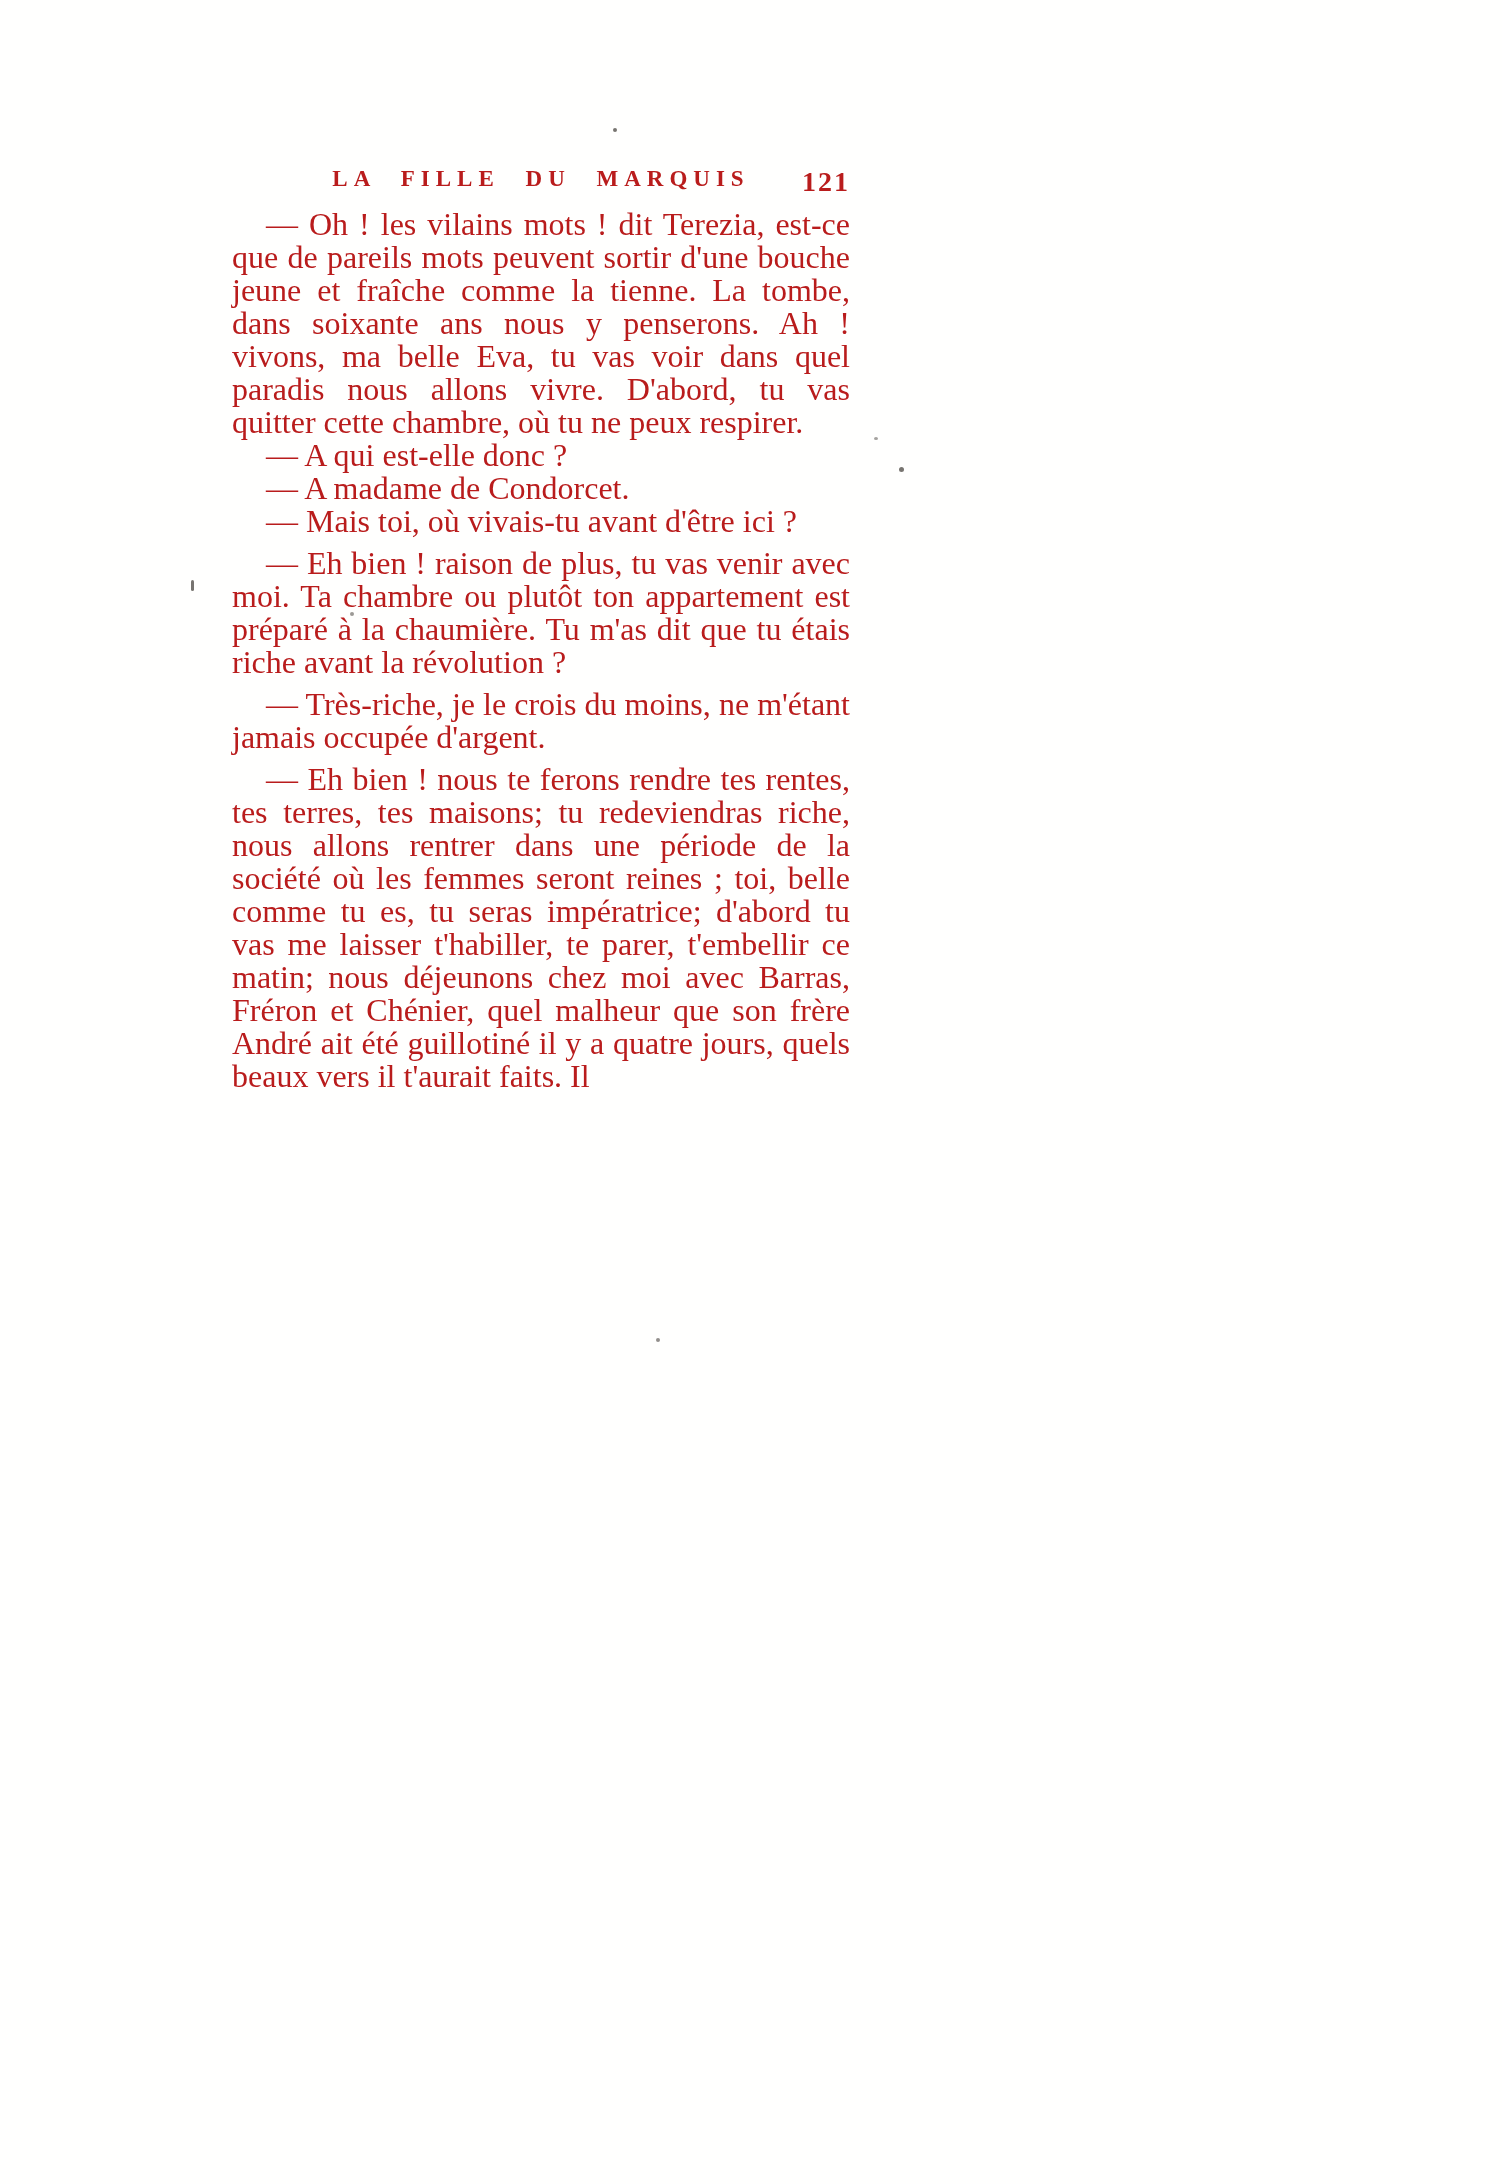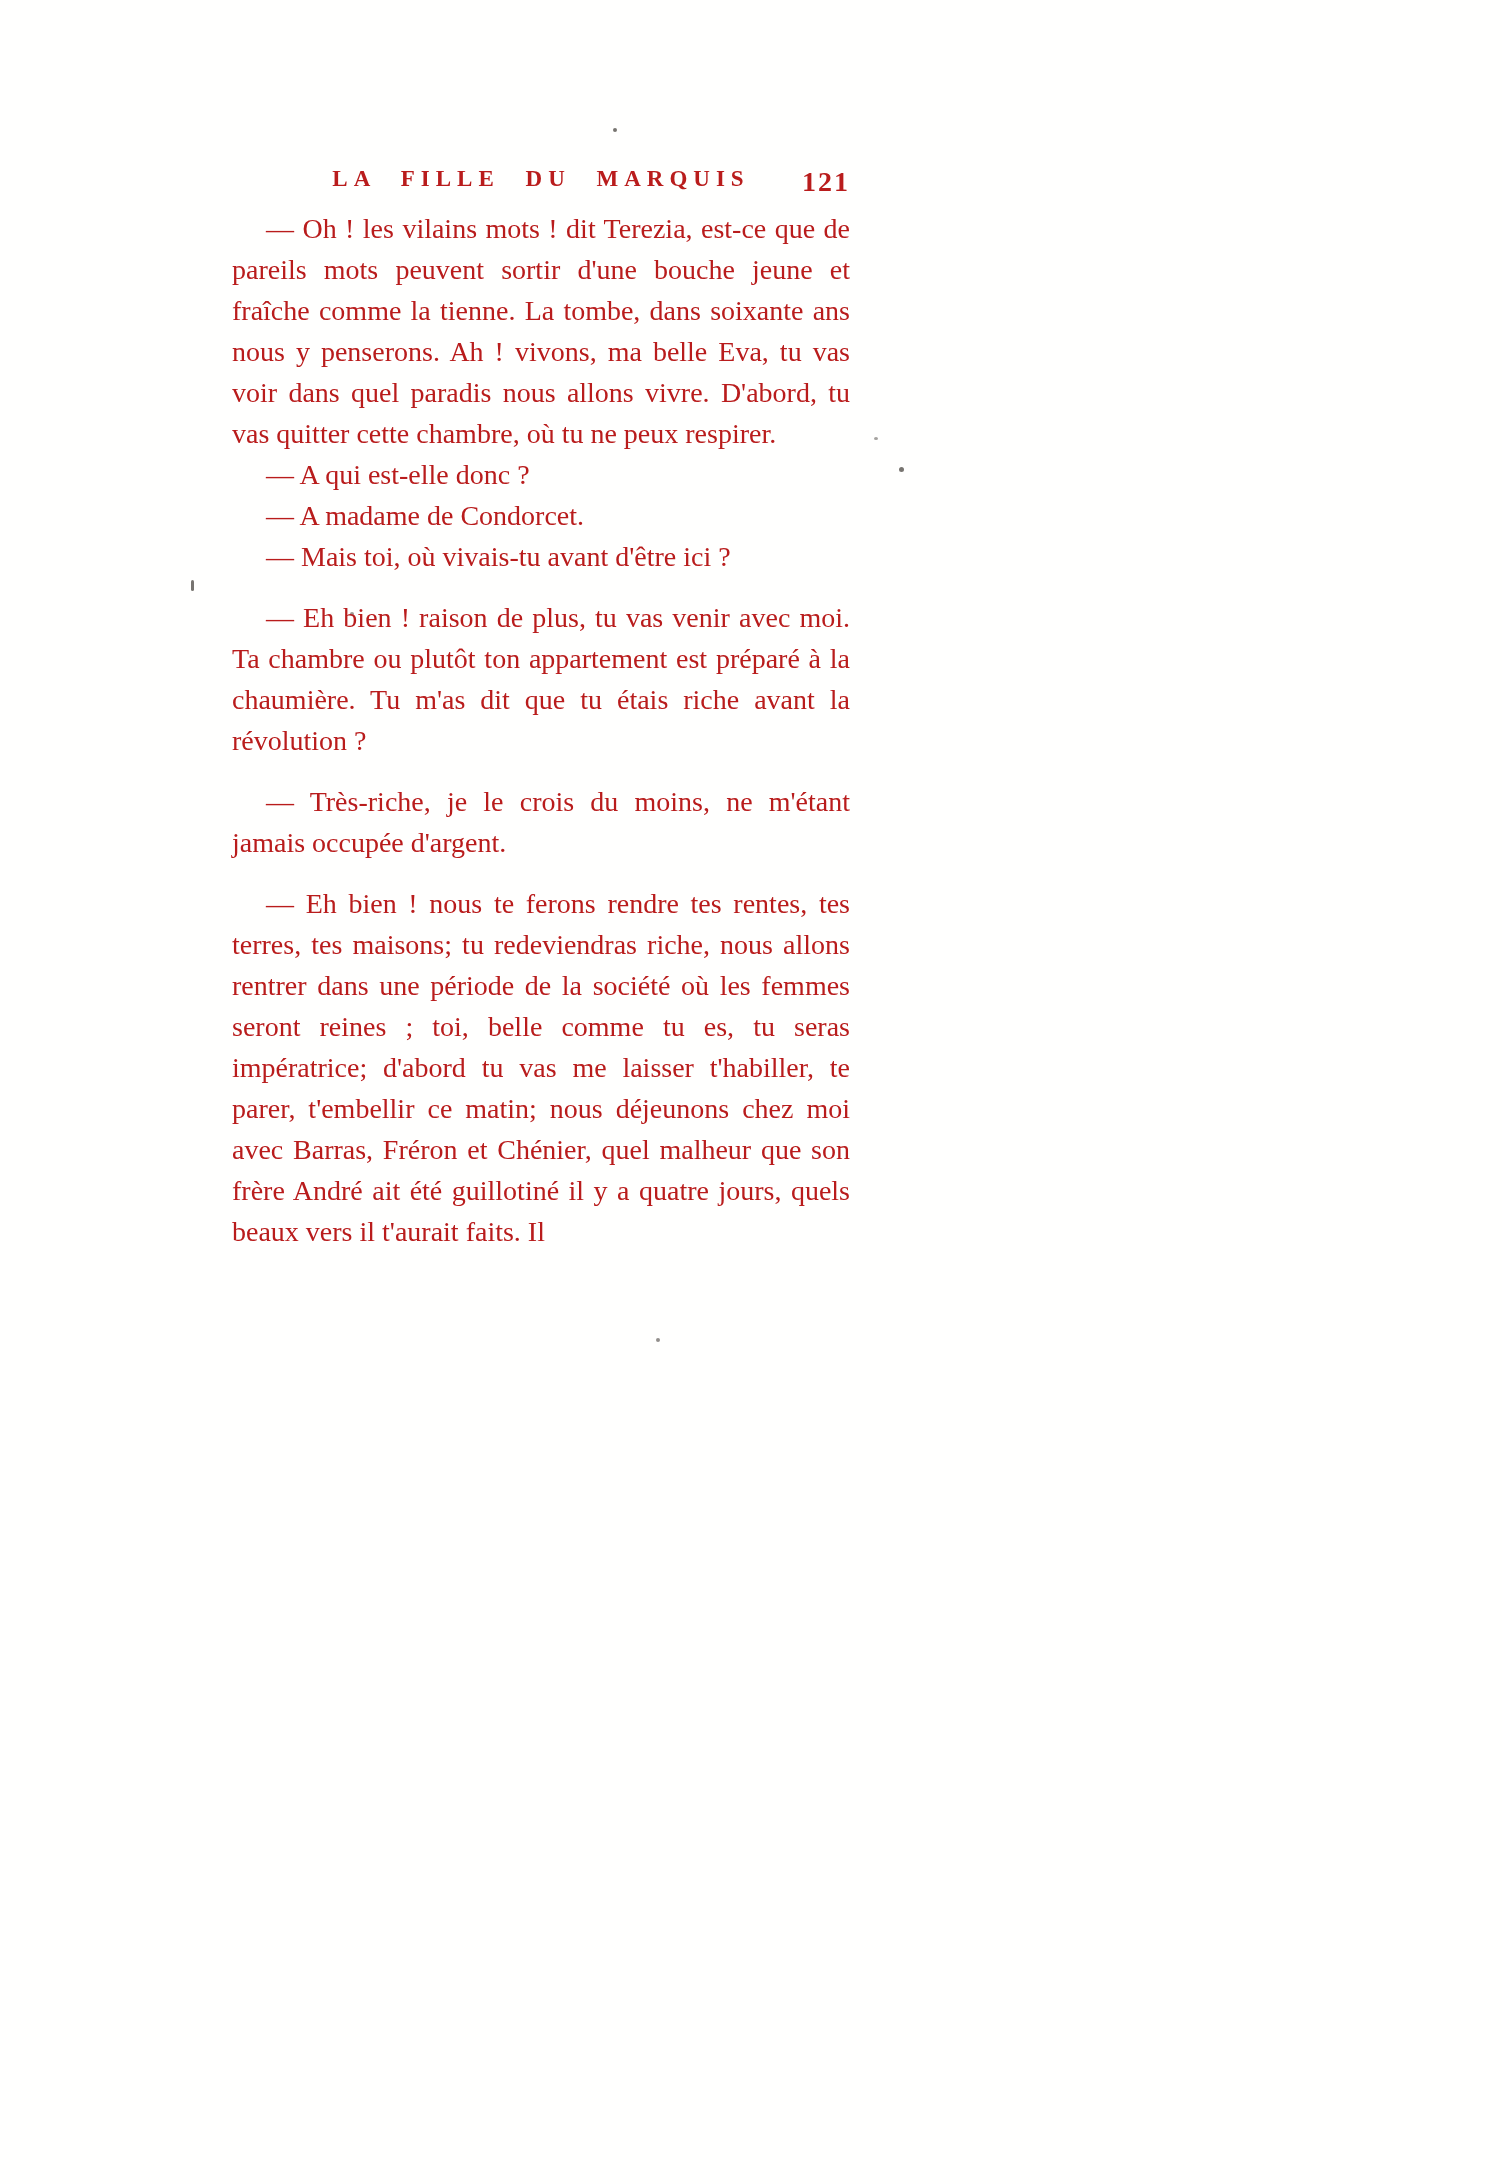--- a/index.html
+++ b/index.html
@@ -42,27 +42,27 @@
   .page-number {
     position: absolute;
     right: 0;
     top: 0;
     font-size: 28px;
     font-weight: bold;
     letter-spacing: 2px;
   }
   .body-text p {
     margin: 0;
-    font-size: 28px;
-    line-height: 41px;
+    font-size: 32px;
+    line-height: 33px;
     text-align: justify;
     text-indent: 34px;
   }
   .body-text p.gap {
-    margin-top: 20px;
+    margin-top: 9px;
   }
   
   .speck {
     position: absolute;
     background: #4a4540;
     border-radius: 50%;
     opacity: 0.75;
   }
   .speck.s1 { left: 613px; top: 128px; width: 4px; height: 4px; }
   .speck.s2 { left: 899px; top: 467px; width: 5px; height: 5px; }

